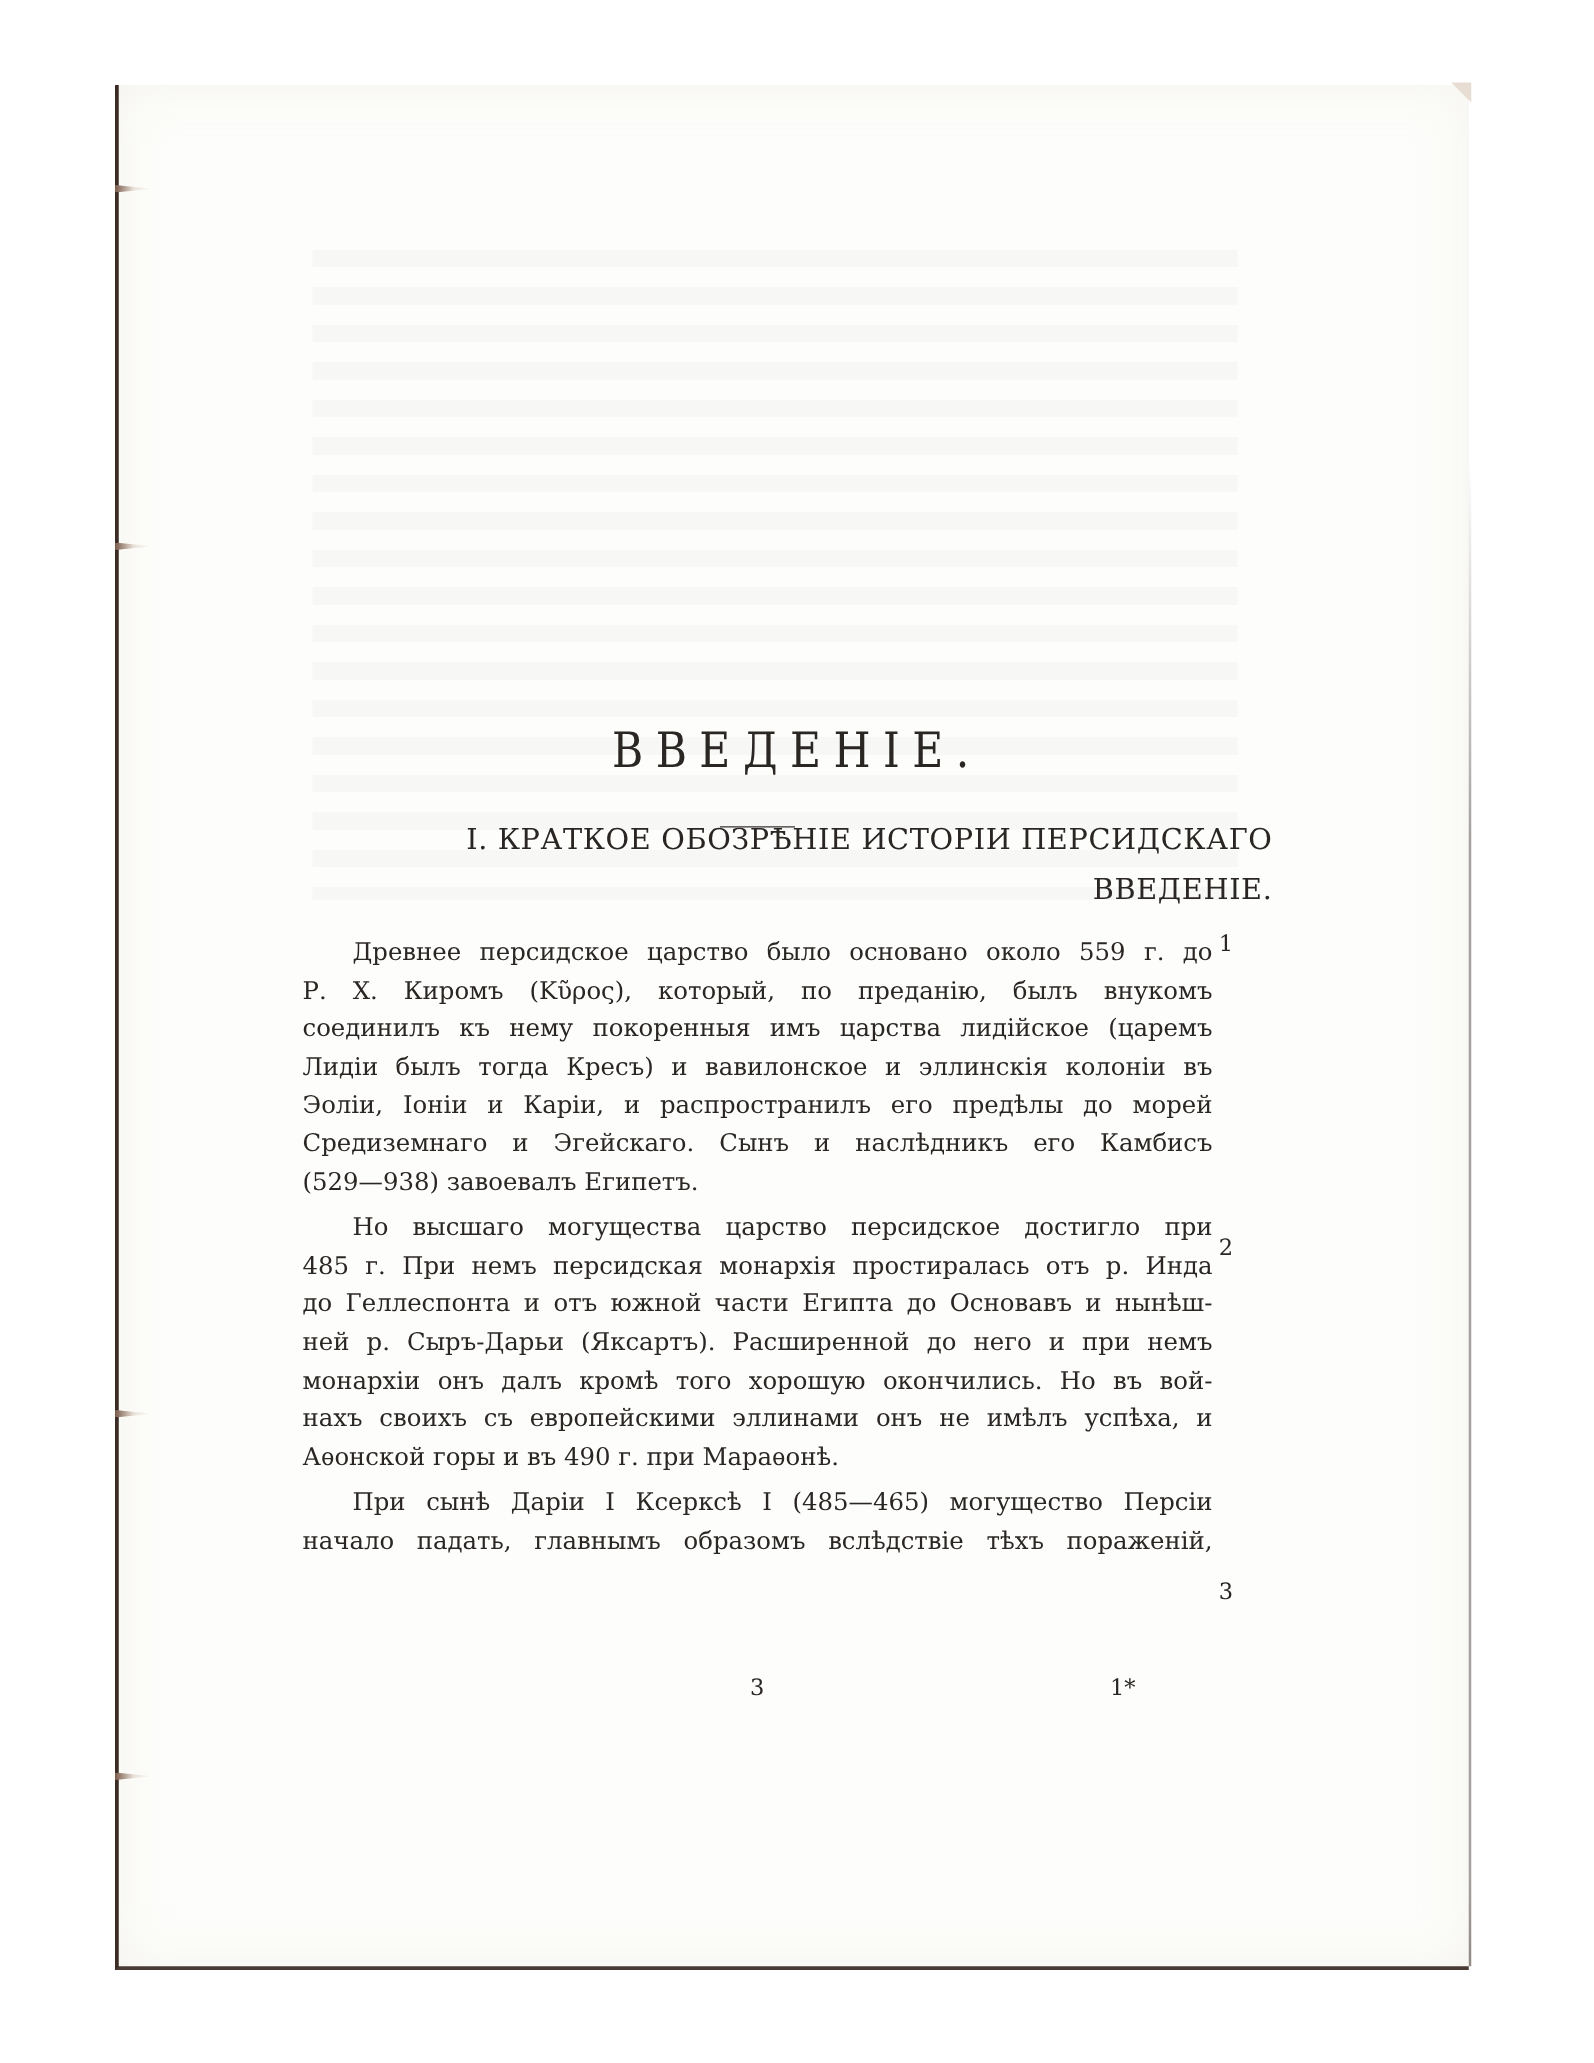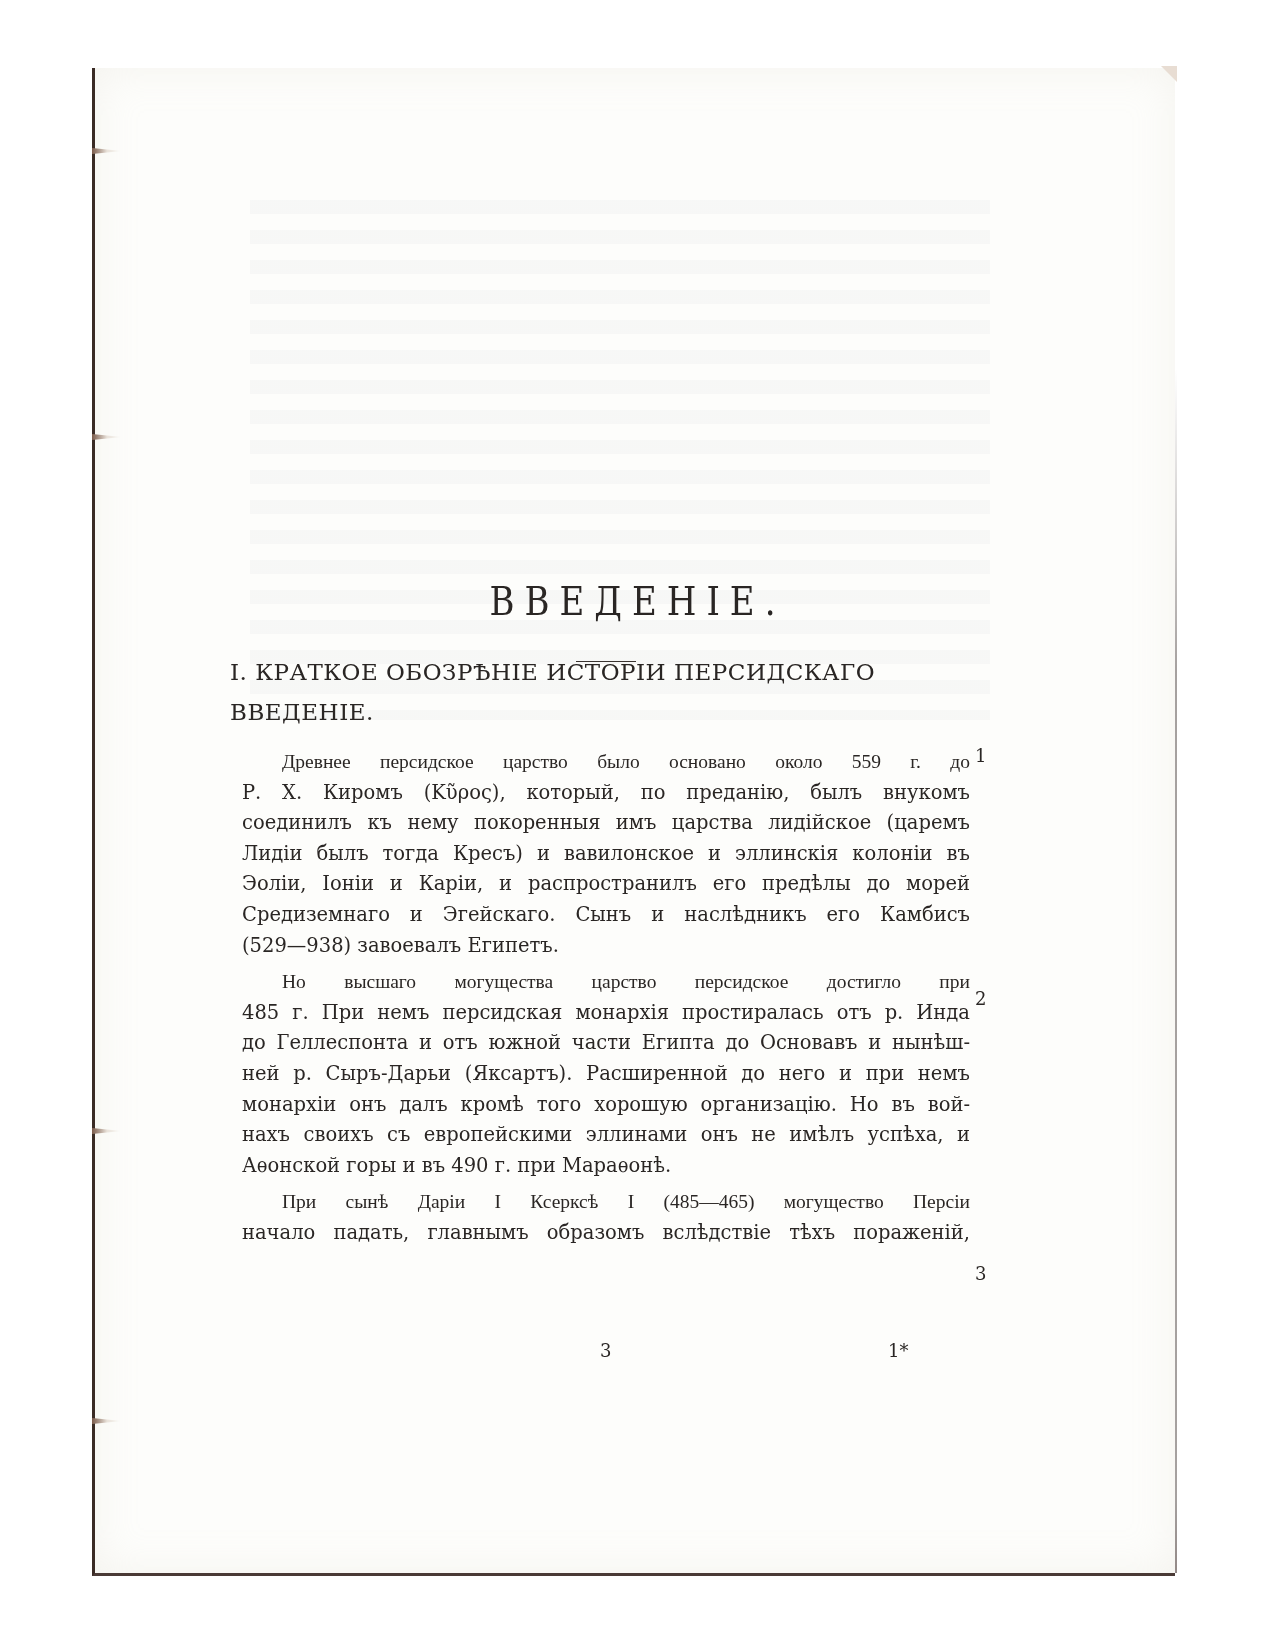--- a/index.html
+++ b/index.html
@@ -78,21 +78,21 @@
       top: 661px;
       width: 60px;
       height: 1px;
       background: #3a3330;
     }
     .section-heading {
       position: absolute;
       left: 230px;
       width: 788px;
       top: 652px;
-      text-align: left;
+      text-align: right;
       font-size: 23px;
       line-height: 40px;
       letter-spacing: 0.5px;
     }
     .section-heading .h-line { display: block; }
     .body-text {
       position: absolute;
       left: 242px;
       top: 747px;
       width: 728px;
@@ -104,21 +104,21 @@
       text-align-last: left;
       margin: 0 0 6px 0;
     }
     .para .line {
       display: block;
       text-align: justify;
       text-align-last: justify;
       white-space: nowrap;
       overflow: visible;
     }
-    .para .line.first { text-indent: 40px; font-family: Liberation Serif, serif; }
+    .para .line.first { text-indent: 40px; }
     .para .line.last { text-align-last: left; }
     .margin-num {
       position: absolute;
       left: 975px;
       font-size: 18px;
     }
     .folio {
       position: absolute;
       top: 1340px;
       font-size: 18px;
@@ -154,21 +154,21 @@
     <span class="line">Лидіи былъ тогда Кресъ) и вавилонское и эллинскія колоніи въ</span>
     <span class="line">Эоліи, Іоніи и Каріи, и распространилъ его предѣлы до морей</span>
     <span class="line">Средиземнаго и Эгейскаго. Сынъ и наслѣдникъ его Камбисъ</span>
     <span class="line last">(529—938) завоевалъ Египетъ.</span>
   </div>
   <div class="para">
     <span class="line first">Но высшаго могущества царство персидское достигло при</span>
     <span class="line">485 г. При немъ персидская монархія простиралась отъ р. Инда</span>
     <span class="line">до Геллеспонта и отъ южной части Египта до Основавъ и нынѣш-</span>
     <span class="line">ней р. Сыръ-Дарьи (Яксартъ). Расширенной до него и при немъ</span>
-    <span class="line">монархіи онъ далъ кромѣ того хорошую организацію. Но въ вой-</span>
+    <span class="line">монархіи онъ далъ кромѣ того хорошую окончились. Но въ вой-</span>
     <span class="line">нахъ своихъ съ европейскими эллинами онъ не имѣлъ успѣха, и</span>
     <span class="line last">Аѳонской горы и въ 490 г. при Мараѳонѣ.</span>
   </div>
   <div class="para">
     <span class="line first">При сынѣ Даріи I Ксерксѣ I (485—465) могущество Персіи</span>
     <span class="line">начало падать, главнымъ образомъ вслѣдствіе тѣхъ пораженій,</span>
   </div>
 </div>
 
 <span class="margin-num" style="top:745px">1</span>

